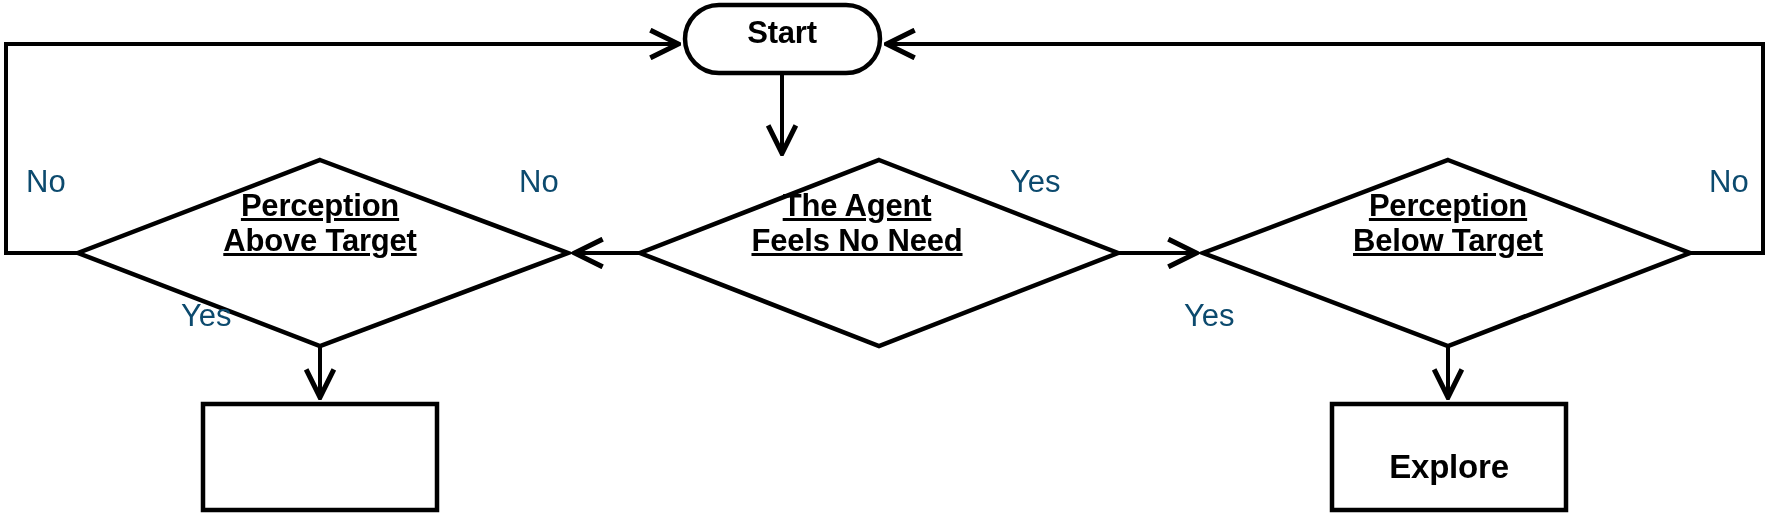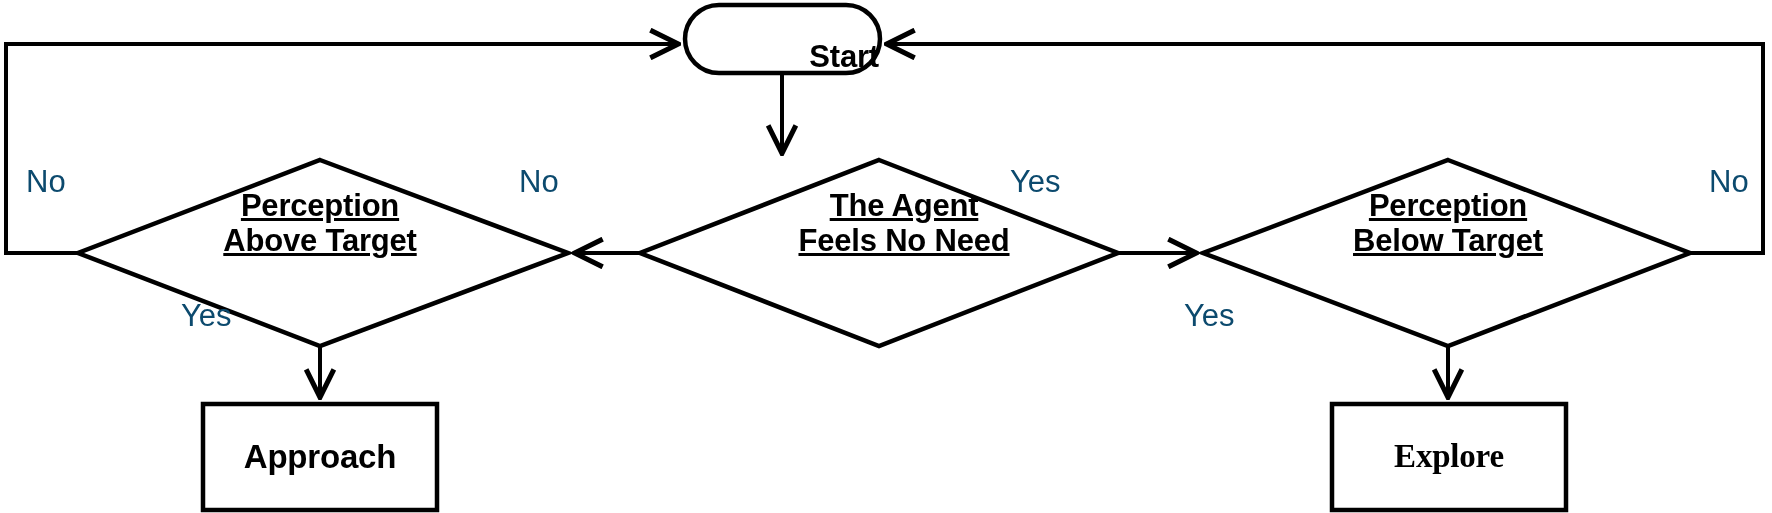--- a/index.html
+++ b/index.html
@@ -83,34 +83,33 @@
       <line x1="320" y1="346" x2="320" y2="396" marker-end="url(#arrow)"></line>
 
       <line x1="1448" y1="346" x2="1448" y2="396" marker-end="url(#arrow)"></line>
 
       <path d="M 78 253 L 6 253 L 6 44 L 677 44" marker-end="url(#arrow)"></path>
 
       <path d="M 1690 253 L 1763 253 L 1763 44 L 888 44" marker-end="url(#arrow)"></path>
     </g>
   </svg>
 
-  <div class="node-text start-text" style="left:685px; top:39px; width:194px;text-align:right;">Start</div>
+  <div class="node-text start-text" style="left:685px; top:15px; width:194px;">Start</div>
 
-  <div class="node-text dia-text" style="left:744px; top:188px; width:320px;">The Agent
+  <div class="node-text dia-text" style="left:697px; top:188px; width:320px;">The Agent
 Feels No Need</div>
 
   <div class="node-text dia-text" style="left:170px; top:188px; width:300px;">Perception
 Above Target</div>
 
   <div class="node-text dia-text" style="left:1298px; top:188px; width:300px;">Perception
 Below Target</div>
 
-  <div class="node-text box-text" style="left:203px; top:438px; width:234px;">Approach</div>
 
-  <div class="node-text box-text" style="left:1332px; top:438px; width:234px;font-family:Liberation Serif, serif;">Explore</div>
+  <div class="node-text box-text" style="left:1332px; top:448px; width:234px;">Explore</div>
 
   <div class="edge-label" style="left:26px; top:166px;">No</div>
 
   <div class="edge-label" style="left:519px; top:166px;">No</div>
 
   <div class="edge-label" style="left:1010px; top:166px;">Yes</div>
 
   <div class="edge-label" style="left:1709px; top:166px;">No</div>
 
   <div class="edge-label" style="left:181px; top:300px;">Yes</div>

